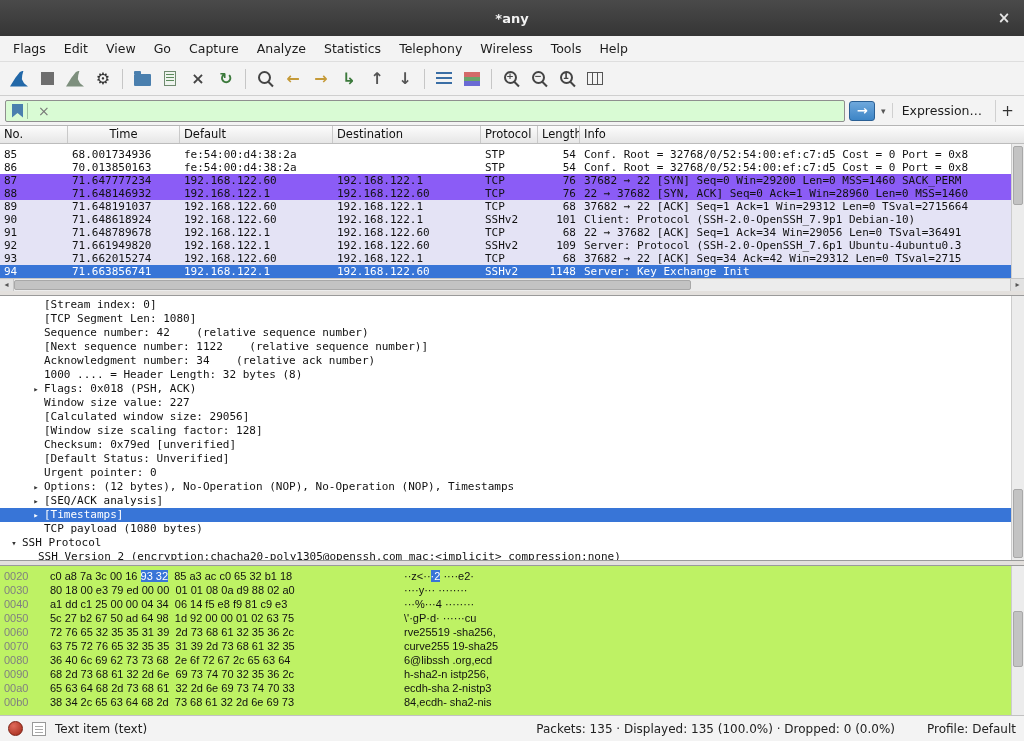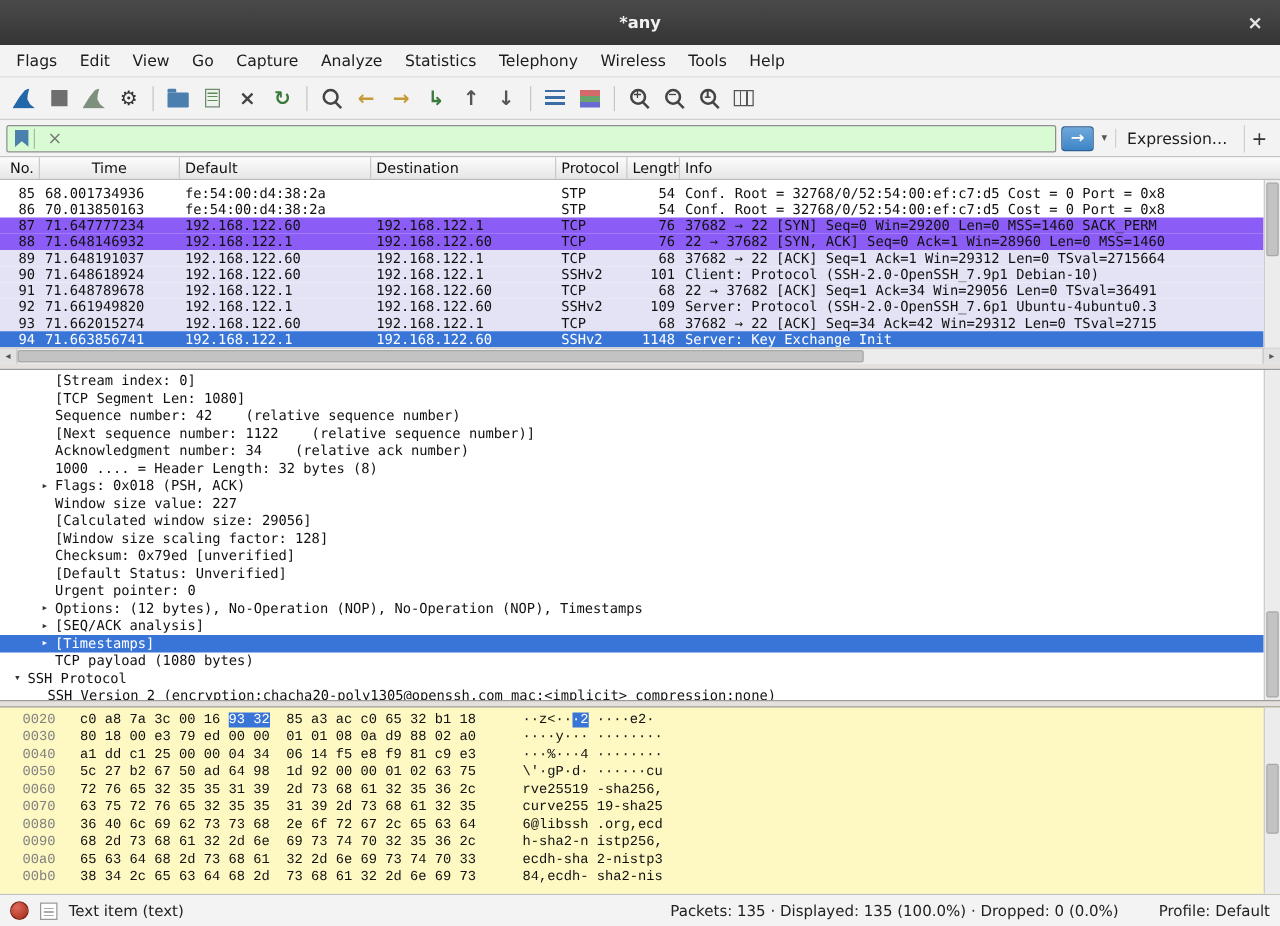--- a/index.html
+++ b/index.html
@@ -44,21 +44,21 @@
   .expression-btn{padding:0 9px;color:#1c1c1c;font-size:12.5px;border-left:1px solid #d0d0d0}
   .filter-add{width:24px;height:22px;display:flex;align-items:center;justify-content:center;font-size:15px;color:#333;border-left:1px solid #d0d0d0}
 
   .packet-list{flex:0 0 165px;display:flex;flex-direction:column;background:#fff;position:relative}
   .pl-header{flex:0 0 18px;display:flex;background:linear-gradient(#fcfcfc,#e6e6e6);border-bottom:1px solid #bcbcbc;font-size:11.5px;color:#111}
   .pl-header .col{padding:1px 4px;border-right:1px solid #c9c9c9;overflow:hidden;white-space:nowrap;flex-shrink:0}
   .pl-header .c-time{text-align:center}
   .pl-rows{flex:1;overflow:hidden;font-family:"DejaVu Sans Mono",monospace;font-size:11px;margin-right:13px;padding-top:4px}
   .pl-row{display:flex;height:13px;line-height:13px;white-space:nowrap;overflow:hidden}
   .cell{padding:0 4px;overflow:hidden;flex-shrink:0}
-  .c-no{width:32px;text-align:right}
+  .c-no{width:68px;}
   .c-time{width:112px}
   .c-src{width:153px}
   .c-dst{width:148px}
   .c-proto{width:57px}
   .c-len{width:42px;text-align:right}
   .c-info{flex:1;overflow:hidden}
   .pl-header .c-info{border-right:none}
   .row-white{background:#ffffff}
   .row-gray{background:#8b5cf6}
   .row-lavender{background:#e4e3f5}
@@ -78,21 +78,21 @@
   .details-pane{flex:1;background:#fff;border-top:1px solid #9a9a9a;border-bottom:1px solid #9a9a9a;font-family:"DejaVu Sans Mono",monospace;font-size:11px;position:relative;overflow:hidden;padding:2px 13px 0 0}
   .d-line{display:flex;height:14px;line-height:14px;white-space:pre;overflow:hidden}
   .lvl0{padding-left:6px}
   .lvl1{padding-left:28px}
   .lvl2{padding-left:22px}
   .exp{width:16px;flex:0 0 16px;font-size:9px;color:#333;text-align:center}
   .d-line.sel{background:#3875d7;color:#fff}
   .d-line.sel .exp{color:#fff}
   .det-vscroll,.hex-vscroll{position:absolute;right:0;top:0;bottom:0;width:13px;background:#ececec;border-left:1px solid #cccccc}
 
-  .hex-pane{flex:0 0 150px;background:#fef9c3;border-top:1px solid #9a9a9a;font-family:Liberation Mono, monospace;font-size:11px;position:relative;overflow:hidden;padding:3px 13px 0 18px}
+  .hex-pane{flex:0 0 150px;background:#bef264;border-top:1px solid #9a9a9a;font-family:Liberation Sans, sans-serif;font-size:11px;position:relative;overflow:hidden;padding:3px 13px 0 4px}
   .hx-row{display:flex;height:14px;line-height:14px;white-space:pre;overflow:hidden}
   .hx-off{color:#808080;width:46px;flex:0 0 46px}
   .hx-hex{width:336px;flex:0 0 336px}
   .hx-ascii{margin-left:18px}
   .hl{background:#3875d7;color:#fff}
 
   .statusbar{flex:0 0 26px;background:#f3f3f3;border-top:1px solid #c2c2c2;display:flex;align-items:center;padding:0 8px;gap:9px;font-size:12px;color:#222}
   .expert-icon{width:15px;height:15px;border-radius:50%;background:radial-gradient(circle at 35% 30%,#e06a5a,#a02818);border:1px solid #7c1f12;flex:0 0 15px}
   .comment-icon{width:14px;height:14px;background:#fff;border:1px solid #999;position:relative;flex:0 0 14px}
   .comment-icon::before{content:"";position:absolute;left:2px;right:2px;top:3px;height:8px;background:repeating-linear-gradient(#aaa 0 1px,transparent 1px 3px)}

